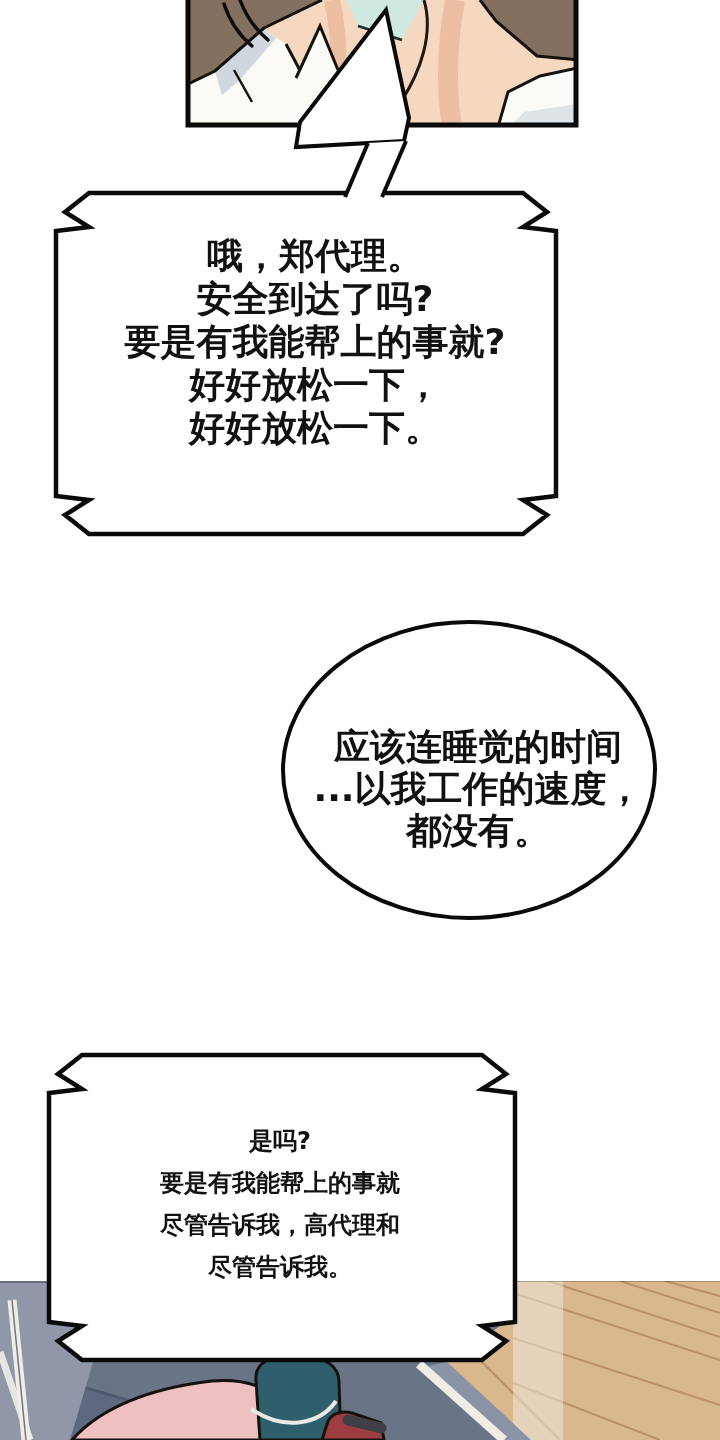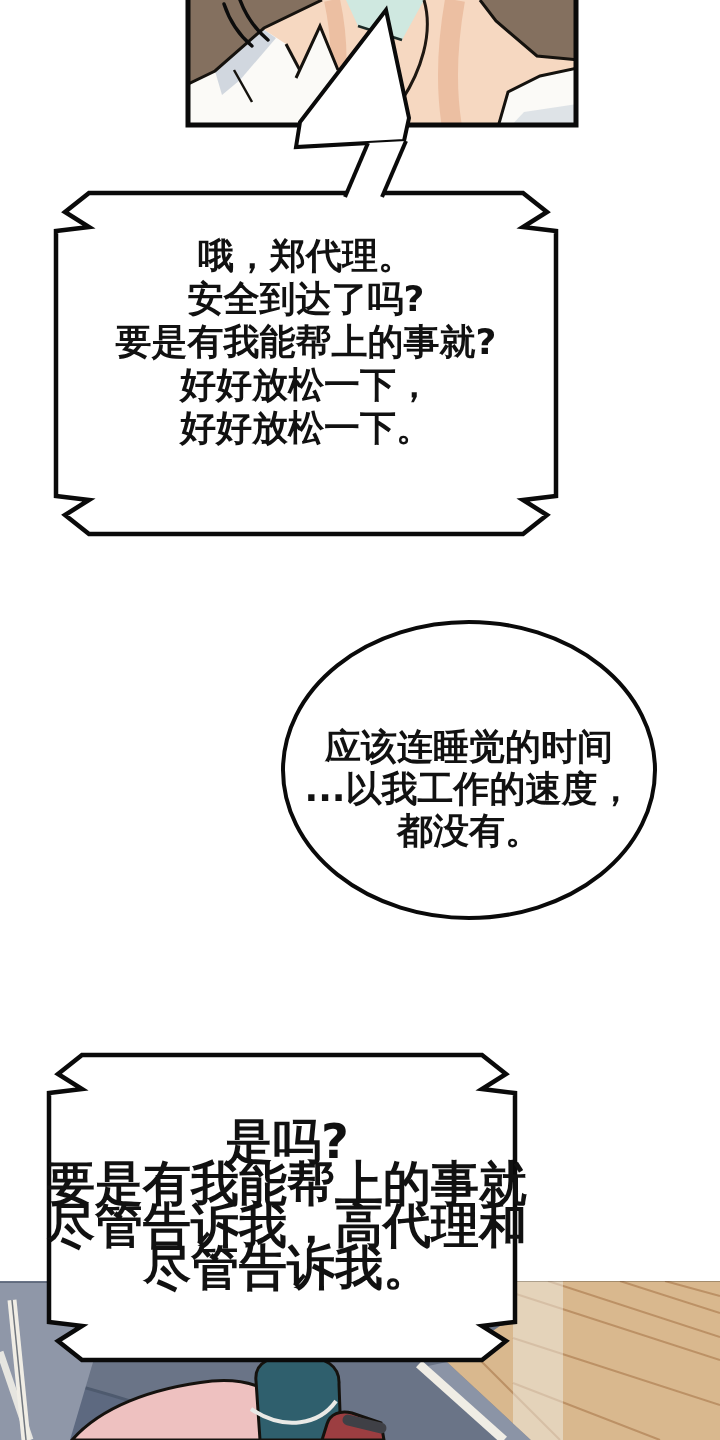--- a/index.html
+++ b/index.html
@@ -12,25 +12,26 @@
   }
   .art{position:absolute;left:0;top:0;width:720px;height:1440px;}
   .bubble-text{
     position:absolute;
     display:flex;flex-direction:column;
     align-items:center;justify-content:center;
     text-align:center;
     color:#111111;
     font-weight:700;
     z-index:5;
+    margin-left:9px;
   }
   .bubble-text .line{white-space:nowrap;}
   .bt-phone{left:58px;top:193px;width:496px;height:341px;padding-bottom:44px;box-sizing:border-box;font-size:36px;line-height:43px;}
   .bt-thought{left:283px;top:622px;width:372px;height:296px;padding-top:38px;box-sizing:border-box;font-size:36px;line-height:42px;}
-  .bt-reply{left:54px;top:1055px;width:466px;height:305px;padding-bottom:8px;box-sizing:border-box;font-size:48px;line-height:42px;}
+  .bt-reply{left:38px;top:1055px;width:466px;height:305px;padding-bottom:8px;box-sizing:border-box;font-size:24px;line-height:42px;}
 </style>
 </head>
 <body>
 
 <div class="page">
 
   <svg class="art" viewBox="0 0 720 1440">
     <defs>
       <clipPath id="panelClip">
           <rect x="190" y="0" width="384" height="123"></rect>

